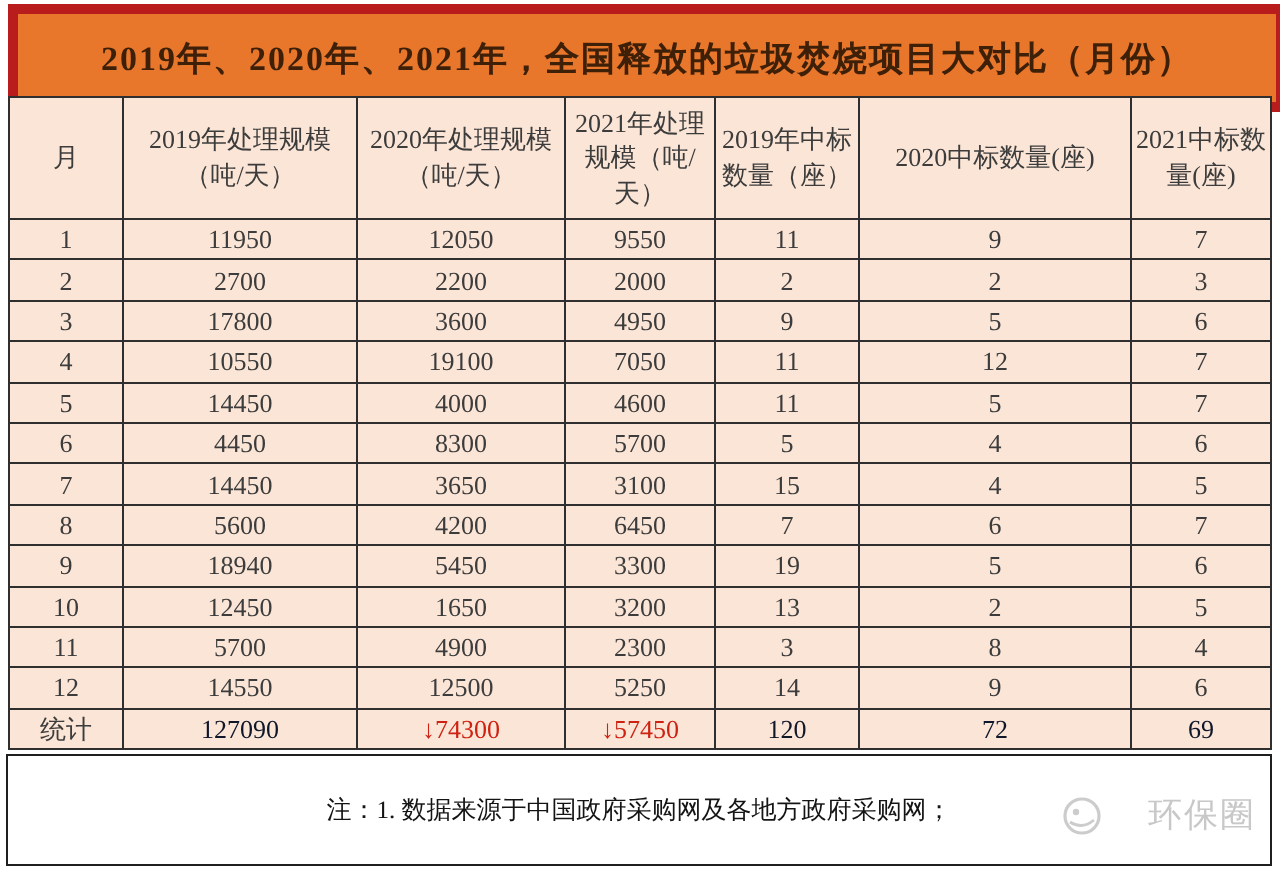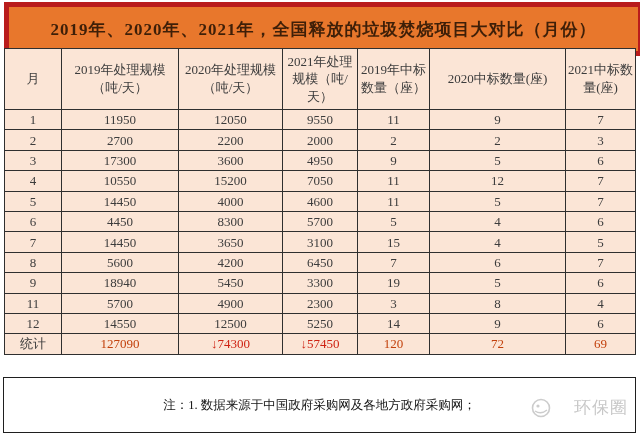--- a/index.html
+++ b/index.html
@@ -21,21 +21,21 @@
   table.cmp th, table.cmp td {
     border:1px solid #2f2f2f; background:#fbe5d6;
     text-align:center; vertical-align:middle; padding:0 2px;
     overflow:hidden;
   }
   table.cmp thead th {
     height:60px; font-weight:normal; line-height:1.35; font-size:13px;
   }
   table.cmp tbody td { height:19.4px; line-height:1; }
   tr.total-row td.total-label { color:#3c3c3c; }
-  tr.total-row td.total-num { color:#c2410c; }
+  tr.total-row td.total-num { color:#0f172a; }
   tr.total-row td.total-num.drop { color:#ce2212; font-weight:normal; }
   .footer-box {
     position:absolute; left:3px; top:377px; width:631px; height:54px;
     background:#ffffff; border:1px solid #1f1f1f;
     display:flex; flex-direction:column; align-items:center; justify-content:center;
     font-size:12.5px; color:#141414; line-height:1.6;gap:12px;
   }
   .footer-box .note-line { white-space:nowrap; }
   .watermark {
     position:absolute; right:12px; top:396px;
@@ -86,31 +86,31 @@
           <td>2</td>
           <td>2700</td>
           <td>2200</td>
           <td>2000</td>
           <td>2</td>
           <td>2</td>
           <td>3</td>
         </tr>
         <tr>
           <td>3</td>
-          <td>17300</td>
+          <td>17800</td>
           <td>3600</td>
           <td>4950</td>
           <td>9</td>
           <td>5</td>
           <td>6</td>
         </tr>
         <tr>
           <td>4</td>
           <td>10550</td>
-          <td>15200</td>
+          <td>19100</td>
           <td>7050</td>
           <td>11</td>
           <td>12</td>
           <td>7</td>
         </tr>
         <tr>
           <td>5</td>
           <td>14450</td>
           <td>4000</td>
           <td>4600</td>
@@ -146,20 +146,29 @@
           <td>7</td>
         </tr>
         <tr>
           <td>9</td>
           <td>18940</td>
           <td>5450</td>
           <td>3300</td>
           <td>19</td>
           <td>5</td>
           <td>6</td>
+        </tr>
+        <tr>
+          <td>10</td>
+          <td>12450</td>
+          <td>1650</td>
+          <td>3200</td>
+          <td>13</td>
+          <td>2</td>
+          <td>5</td>
         </tr>
         <tr>
           <td>11</td>
           <td>5700</td>
           <td>4900</td>
           <td>2300</td>
           <td>3</td>
           <td>8</td>
           <td>4</td>
         </tr>

